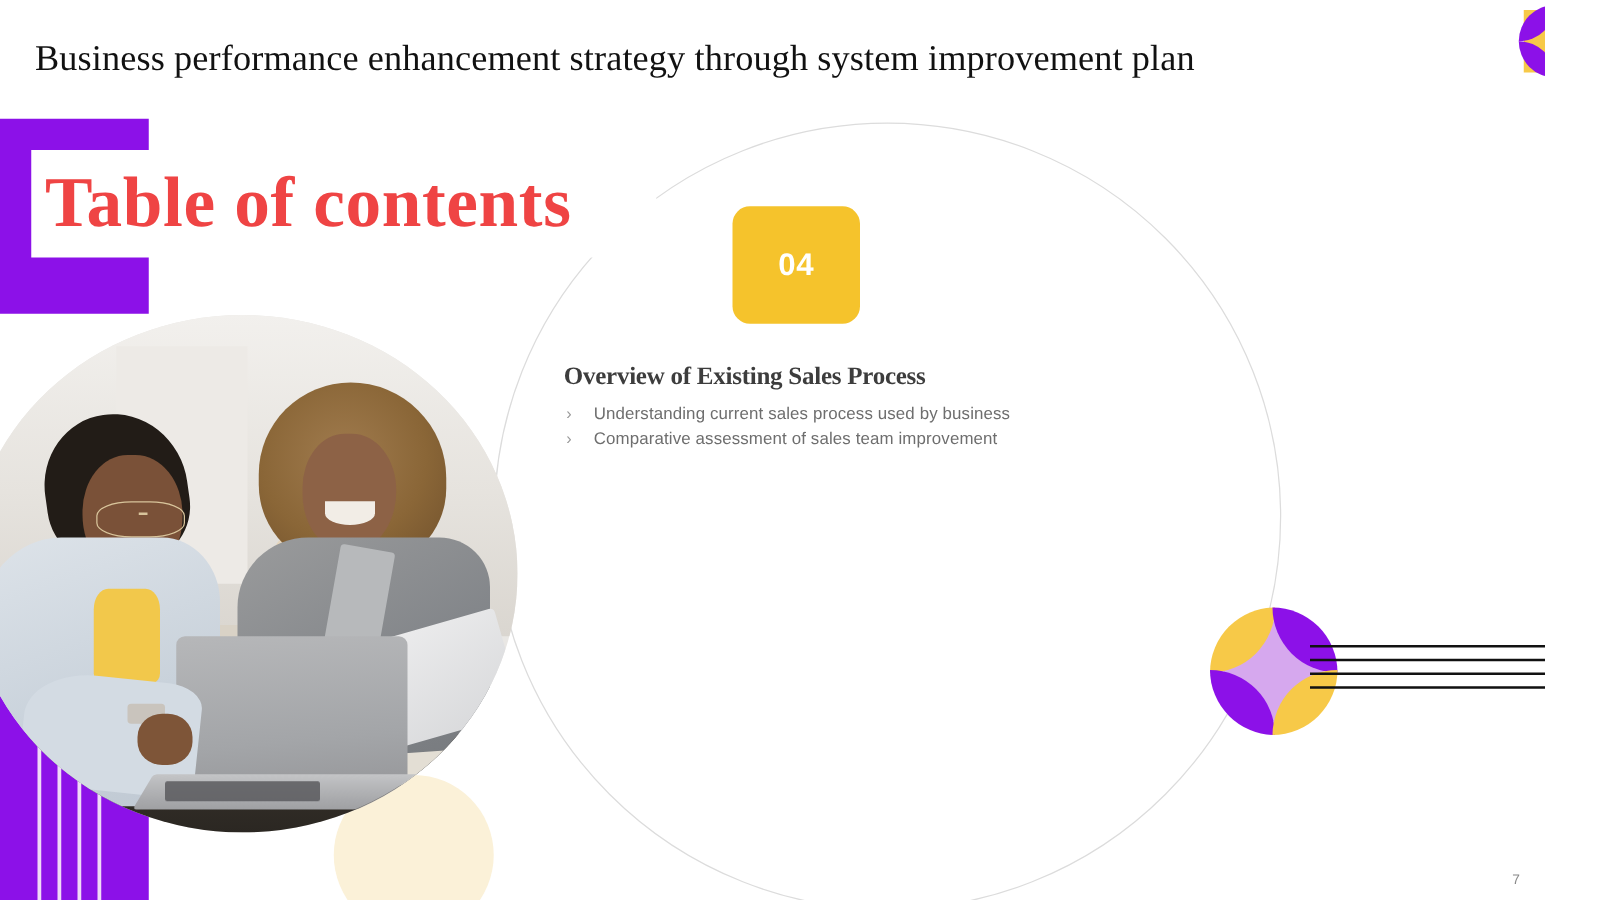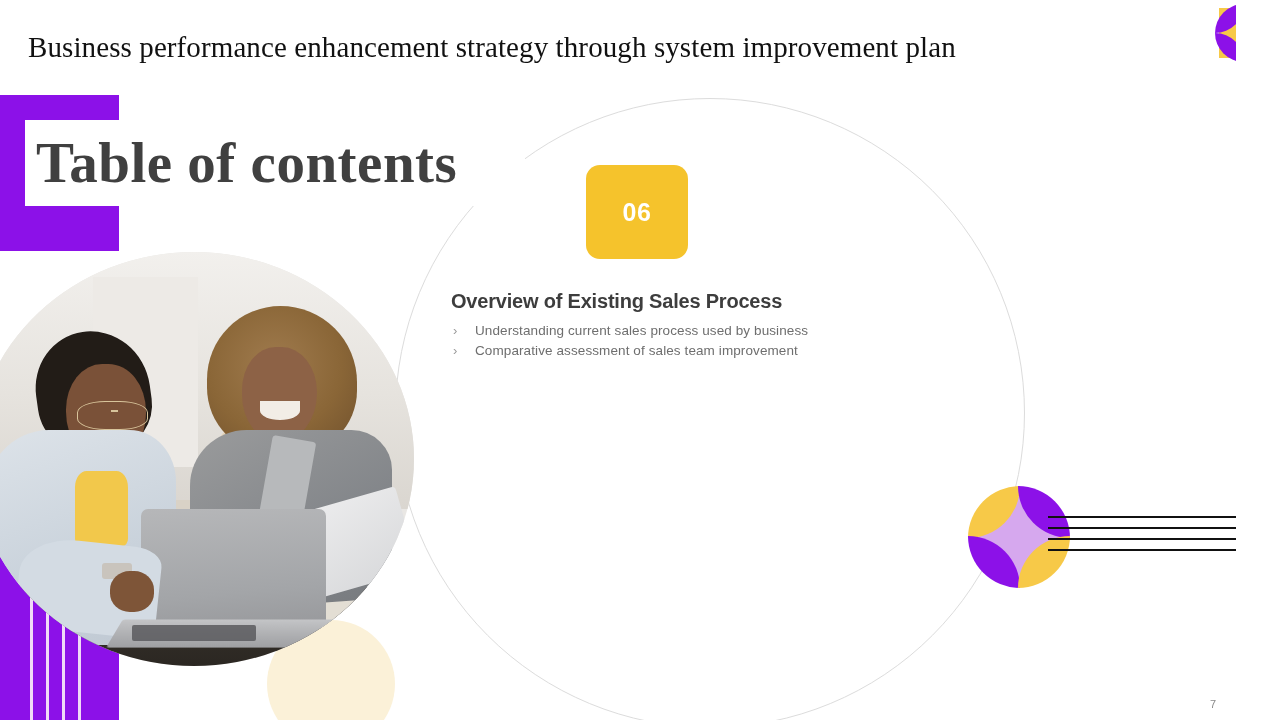--- a/index.html
+++ b/index.html
@@ -75,21 +75,21 @@
 
   
   #toc-heading {
     position: absolute;
     left: 36px;
     top: 126px;
     font-family: "Liberation Serif", "DejaVu Serif", serif;
     font-weight: bold;
     font-size: 57px;
     line-height: 74px;
-    color: #404040;
+    color: #ef4444;
     letter-spacing: 0.5px;
   }
 
   
   #big-circle {
     position: absolute;
     left: 395px;
     top: 98px;
     width: 630px;
     height: 630px;
@@ -119,21 +119,21 @@
     font-size: 25px;
     color: #ffffff;
     letter-spacing: 0.5px;
   }
 
   
   #content-heading {
     position: absolute;
     left: 451px;
     top: 288px;
-    font-family: Liberation Sans, sans-serif;
+    font-family: Liberation Serif, serif;
     font-weight: bold;
     font-size: 20px;
     line-height: 26px;
     color: #3D3D3D;
     letter-spacing: -0.2px;
   }
   #bullet-list {
     position: absolute;
     left: 451px;
     top: 321px;
@@ -444,21 +444,21 @@
   </div>
 
   <div id="big-circle"></div>
 
   <div id="bracket-block"></div>
   <div id="bracket-notch"></div>
 
   <div id="toc-heading">Table of contents</div>
 
   <div id="number-badge">
-    <div id="number-badge-label">06</div>
+    <div id="number-badge-label">04</div>
   </div>
 
   <div id="content-heading">Overview of Existing Sales Process</div>
 
   <ul id="bullet-list">
     <li>
       <span class="chev">›</span>
       <span>Understanding  current  sales process used by business</span>
     </li>
     <li>

